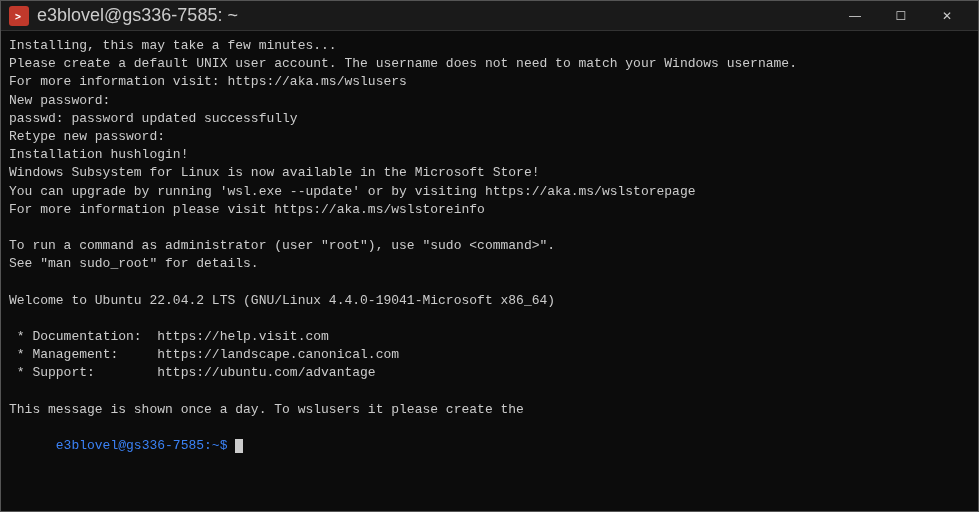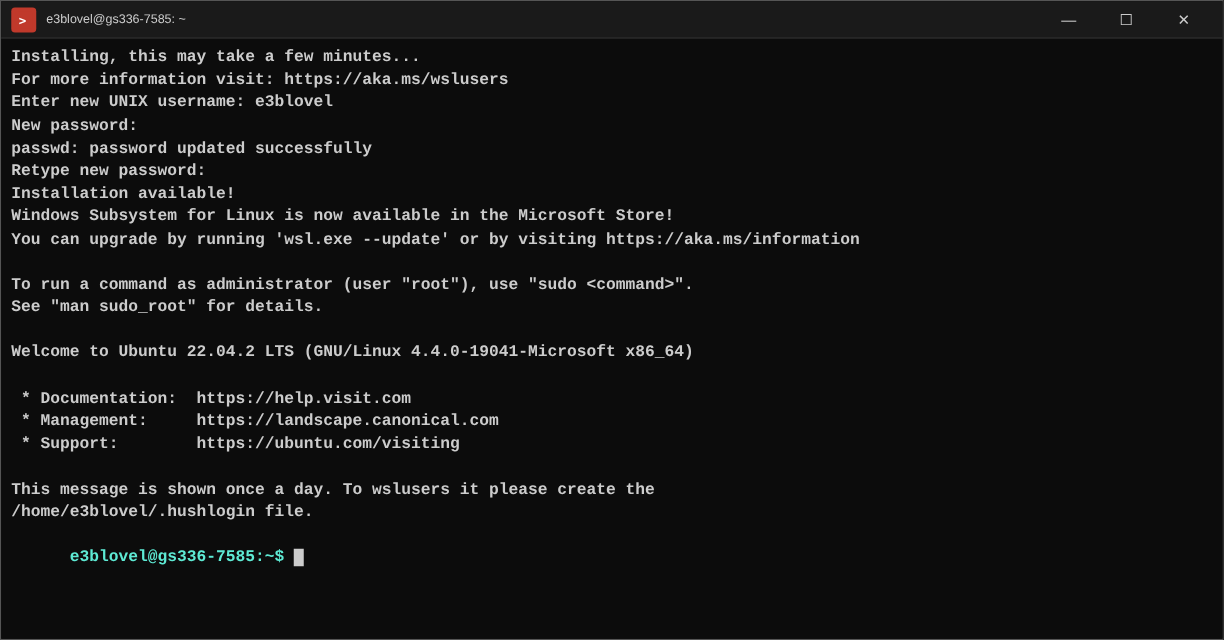--- a/index.html
+++ b/index.html
@@ -36,21 +36,21 @@
       align-items: center;
       justify-content: center;
       margin-right: 8px;
       font-size: 10px;
       color: white;
       font-weight: bold;
       flex-shrink: 0;
     }
     .titlebar-title {
       color: #cccccc;
-      font-size: 10px;
+      font-size: 18px;
       font-family: 'Segoe UI', sans-serif;
       flex: 1;
     }
     .titlebar-controls {
       display: flex;
       gap: 0;
     }
     .titlebar-btn {
       width: 46px;
       height: 30px;
@@ -68,24 +68,23 @@
       flex: 1;
       padding: 6px 8px;
       overflow: hidden;
       font-family: 'Consolas', 'Courier New', monospace;
       font-size: 13px;
       line-height: 1.4;
     }
     .line {
       white-space: pre-wrap;
       word-break: break-all;
-      font-weight: bold;
     }
     .prompt {
-      color: #5eead4;
+      color: #3b82f6;
       margin-top: 40px;
     }
     .cursor {
       display: inline-block;
       width: 8px;
       height: 14px;
       background: #cccccc;
       vertical-align: text-bottom;
     }
     .blank {
@@ -105,37 +104,37 @@
     </div>
     <span class="titlebar-title">e3blovel@gs336-7585: ~</span>
     <div class="titlebar-controls">
       <div class="titlebar-btn">—</div>
       <div class="titlebar-btn">☐</div>
       <div class="titlebar-btn close">✕</div>
     </div>
   </div>
   <div class="terminal-body">
     <div class="line">Installing, this may take a few minutes...</div>
+    <div class="line">Please create a default UNIX user account. The username does not need to match your Windows username.</div>
     <div class="line">For more information visit: https://aka.ms/wslusers</div>
-    <div class="line">Enter new UNIX username: e3blovel</div>
     <div class="line">New password:</div>
     <div class="line">passwd: password updated successfully</div>
     <div class="line">Retype new password:</div>
-    <div class="line">Installation available!</div>
+    <div class="line">Installation hushlogin!</div>
     <div class="line">Windows Subsystem for Linux is now available in the Microsoft Store!</div>
-    <div class="line">You can upgrade by running 'wsl.exe --update' or by visiting https://aka.ms/information</div>
+    <div class="line">You can upgrade by running 'wsl.exe --update' or by visiting https://aka.ms/wslstorepage</div>
+    <div class="line">For more information please visit https://aka.ms/wslstoreinfo</div>
     <div class="blank"></div>
     <div class="line">To run a command as administrator (user "root"), use "sudo &lt;command&gt;".</div>
     <div class="line">See "man sudo_root" for details.</div>
     <div class="blank"></div>
     <div class="line">Welcome to Ubuntu 22.04.2 LTS (GNU/Linux 4.4.0-19041-Microsoft x86_64)</div>
     <div class="blank"></div>
     <div class="line"> * Documentation:  https://help.visit.com</div>
     <div class="line"> * Management:     https://landscape.canonical.com</div>
-    <div class="line"> * Support:        https://ubuntu.com/visiting</div>
+    <div class="line"> * Support:        https://ubuntu.com/advantage</div>
     <div class="blank"></div>
     <div class="line">This message is shown once a day. To wslusers it please create the</div>
-    <div class="line">/home/e3blovel/.hushlogin file.</div>
     <div class="line">
       <span class="prompt">e3blovel@gs336-7585:~$ </span><span class="cursor"></span>
     </div>
   </div>
 </div>
 
 </body></html>

